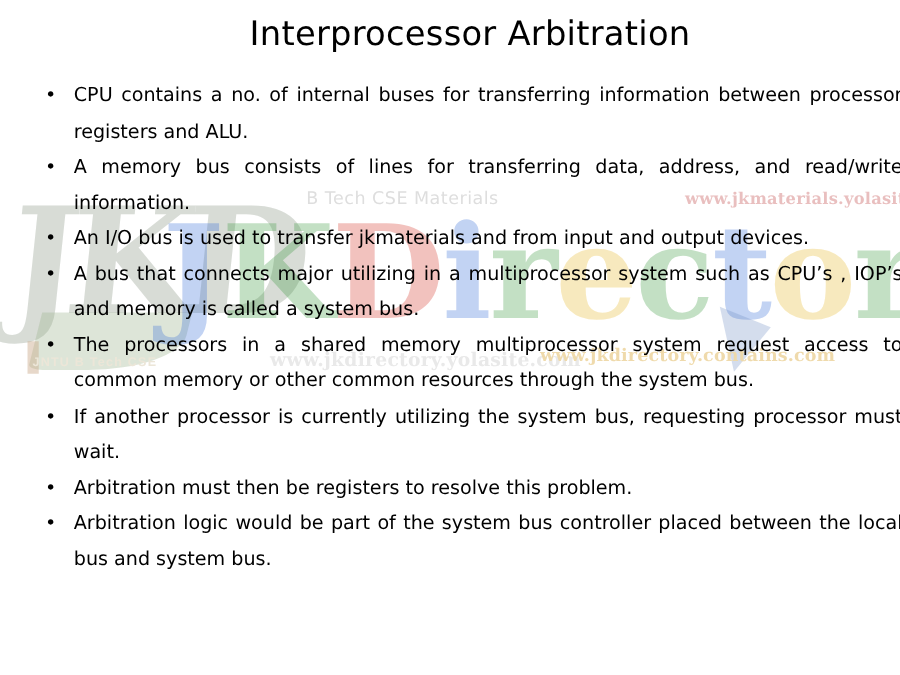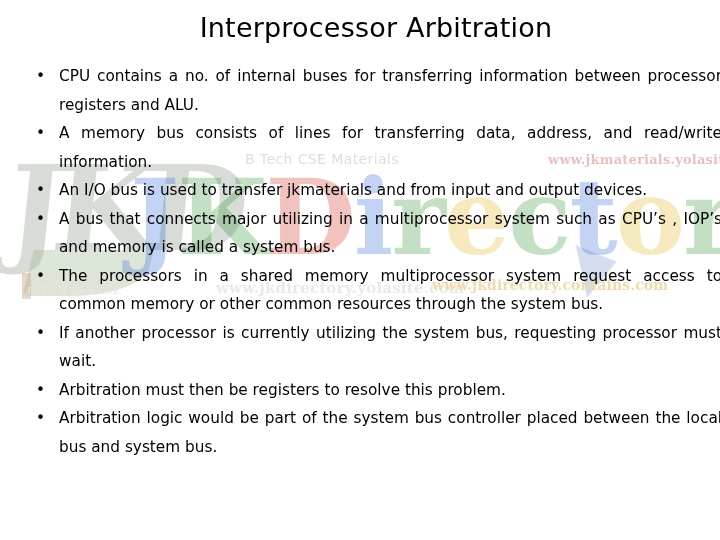--- a/index.html
+++ b/index.html
@@ -122,21 +122,21 @@
     top: 151px;
     font-family: "DejaVu Sans", sans-serif;
     font-weight: normal;
     font-size: 14px;
     color: #dedede;
     letter-spacing: .4px;
   }
   .wm-jntu {
     left: 26px;
     top: 285px;
-    font-family: Liberation Serif, serif;
+    font-family: Liberation Sans, sans-serif;
     font-size: 10px;
     color: #ece6d8;
     letter-spacing: 1px;
     text-align: right;
   }
 
   
   #content-layer {
     position: absolute;
     left: 16px; top: 0;

